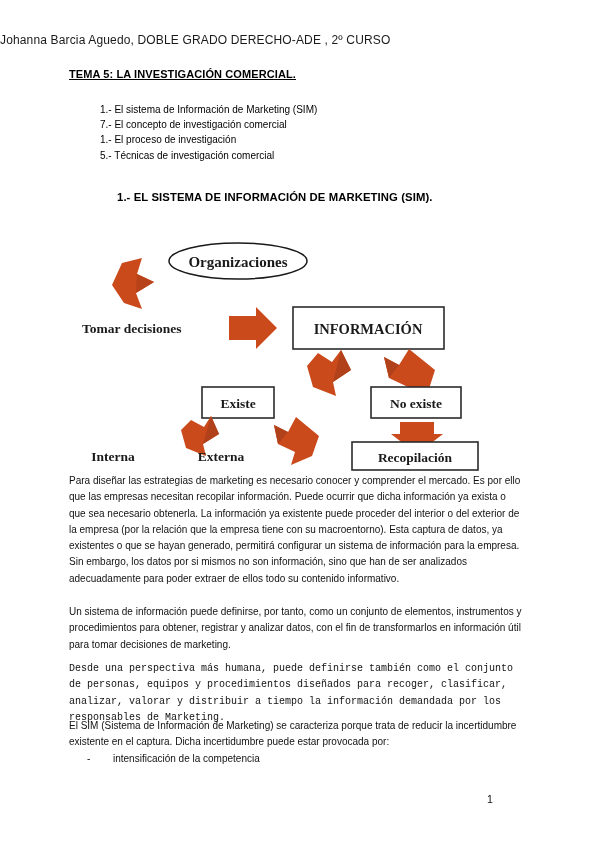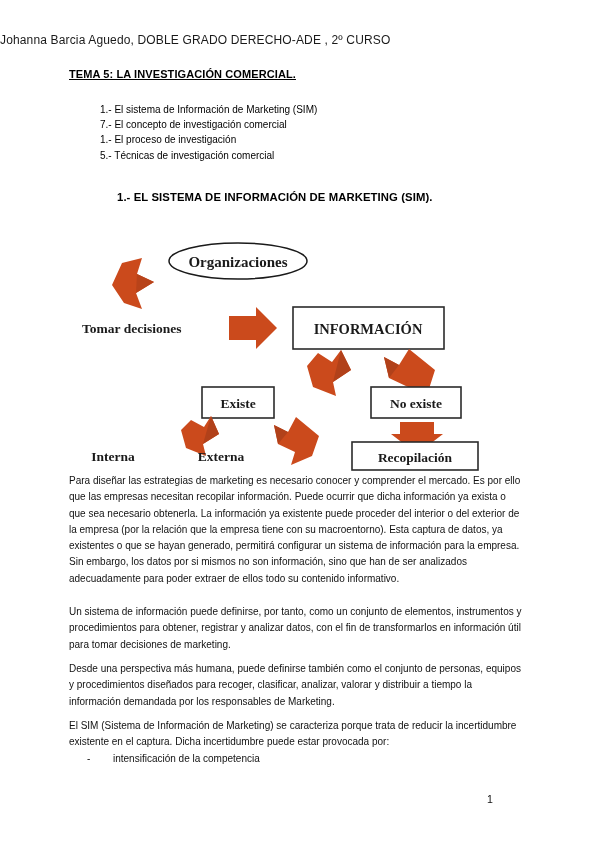--- a/index.html
+++ b/index.html
@@ -113,21 +113,21 @@
     position: absolute;
     left: 69px;
     width: 455px;
     font-size: 10px;
     line-height: 16.3px;
     text-align: left;
     color: #111111;
   }
   .p1 { top: 473px; }
   .p2 { top: 604px; }
-  .p3 { top: 661px; }
+  .p3 { top: 661px; font-family: Liberation Mono, monospace; }
   .p4 { top: 718px; }
 
   .bullet-row {
     display: flex;
     margin-top: 0px;
     padding-left: 18px;
   }
   .bullet-dash {
     width: 26px;
     flex: 0 0 26px;

